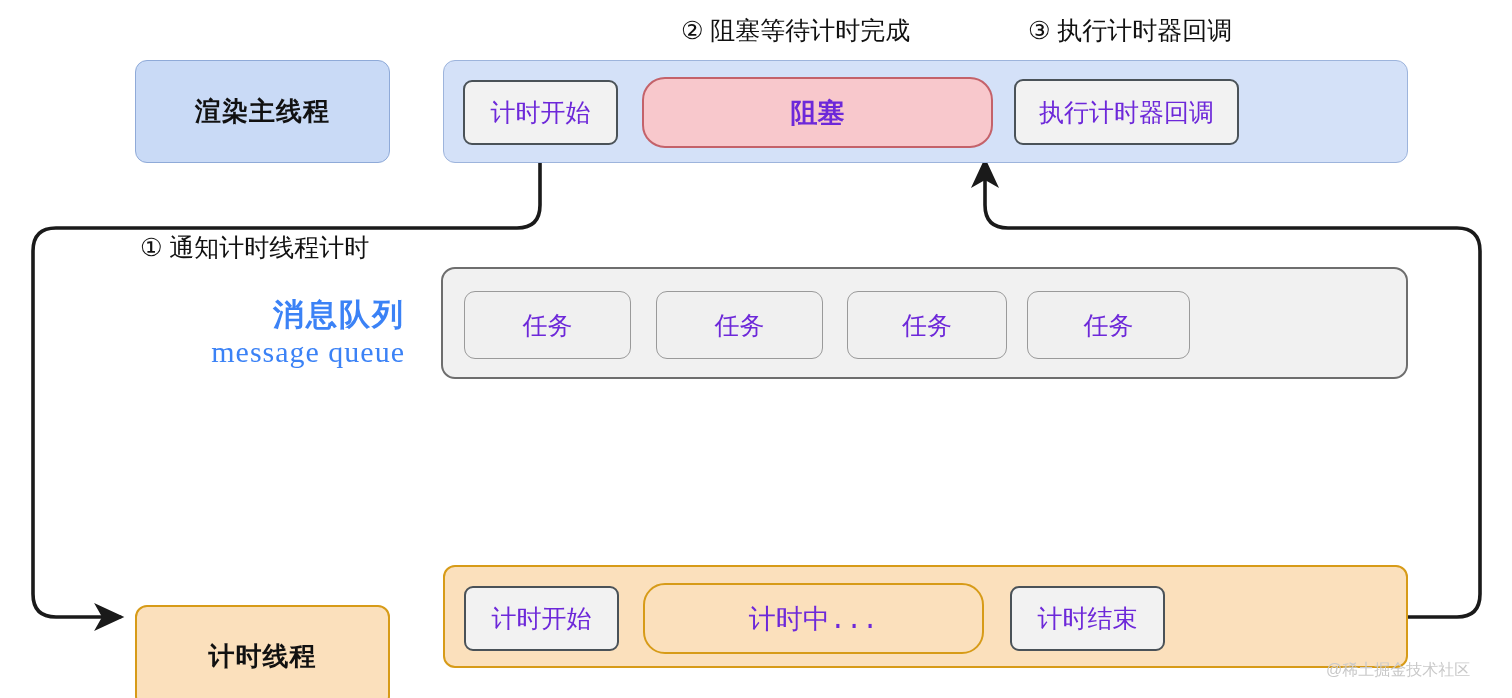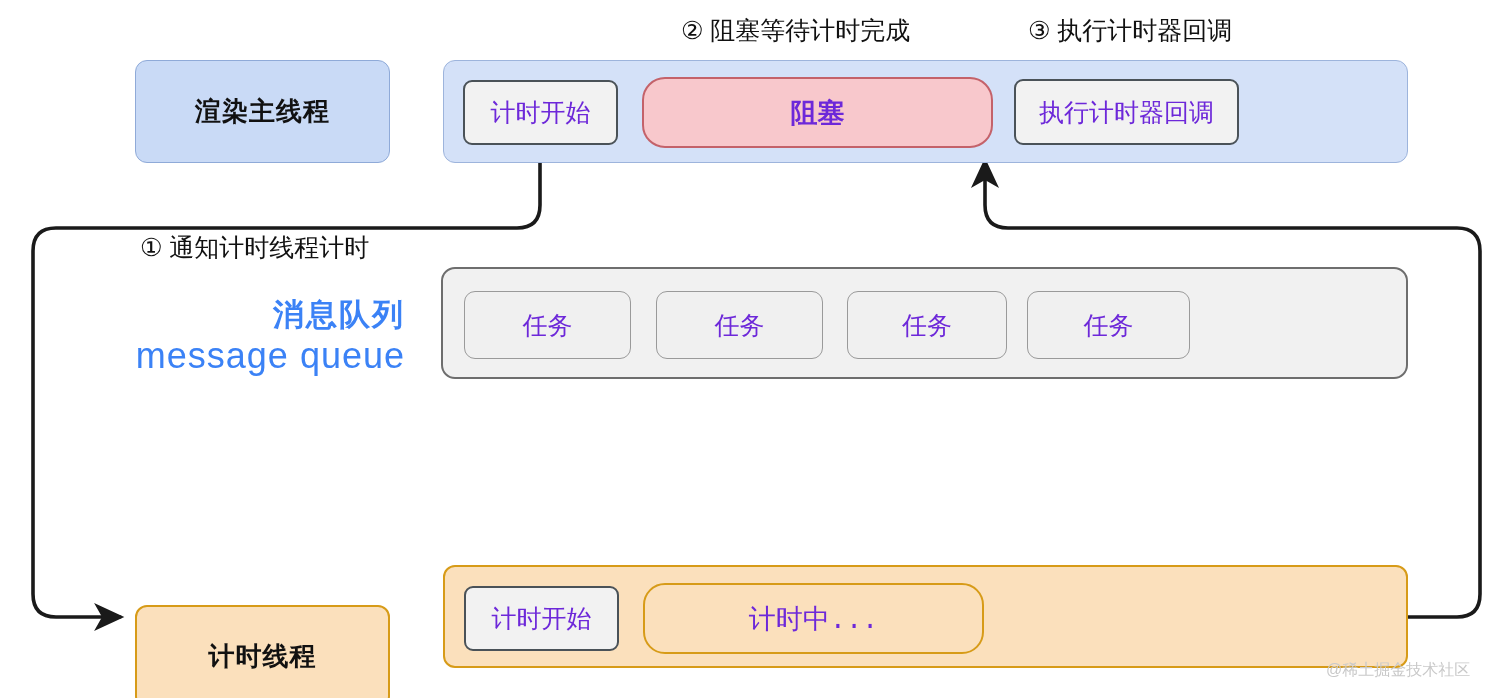--- a/index.html
+++ b/index.html
@@ -125,22 +125,22 @@
     color: #3b82f6;
     line-height: 1.22;
   }
   .queue-label .cn {
     font-size: 31px;
     font-weight: 600;
     letter-spacing: 2px;
     display: block;
   }
   .queue-label .en {
-    font-size: 36px;
-    font-family: Liberation Sans, sans-serif;
+    font-size: 30px;
+    font-family: Liberation Serif, serif;
     letter-spacing: 1px;
     display: block;
   }
 
   .watermark {
     position: absolute;
     font-size: 16px;
     color: #C9C9C9;
     white-space: nowrap;
   }
@@ -198,17 +198,18 @@
   </div>
 
   <div class="abs lane-label lane-timer-label" style="left:135px; top:565px; width:255px; height:103px; z-index:8;">计时线程</div>
 
   <div class="abs lane lane-timer" style="left:443px; top:565px; width:965px; height:103px; z-index:6;">
 
     <div class="chip chip-grey" style="position:absolute; left:19px; top:19px; width:155px; height:65px;">计时开始</div>
 
     <div class="chip chip-timing" style="position:absolute; left:198px; top:16px; width:341px; height:71px;">计时中...</div>
 
+    <div class="chip chip-grey" style="position:absolute; left:565px; top:19px; width:155px; height:65px;">计时结束</div>
   </div>
 
   <div class="watermark" style="left:1326px; top:660px; z-index:9;">@稀土掘金技术社区</div>
 
 </div>
 
 </body></html>

